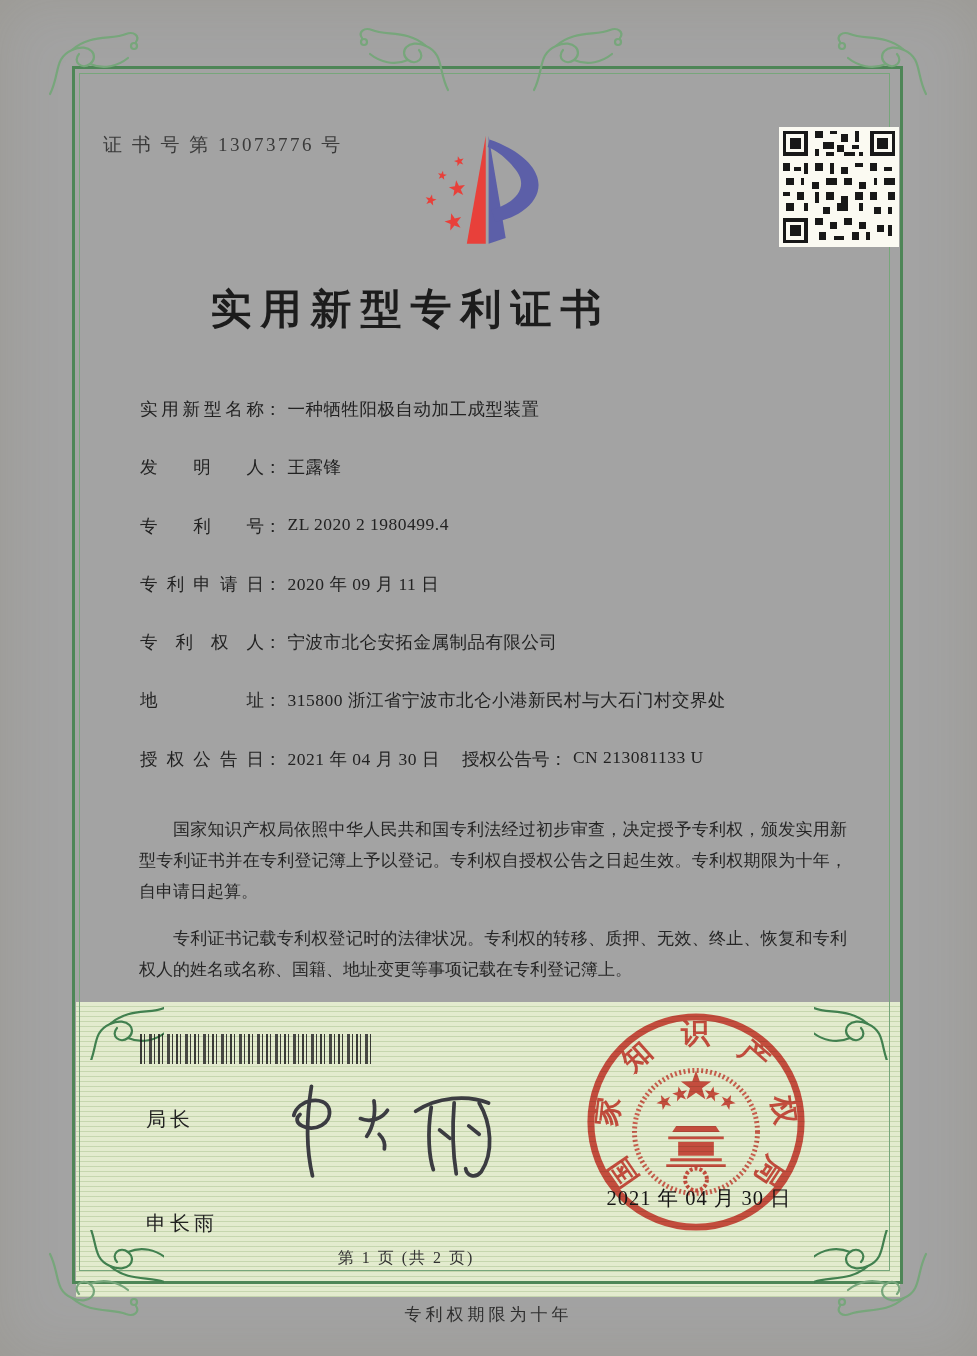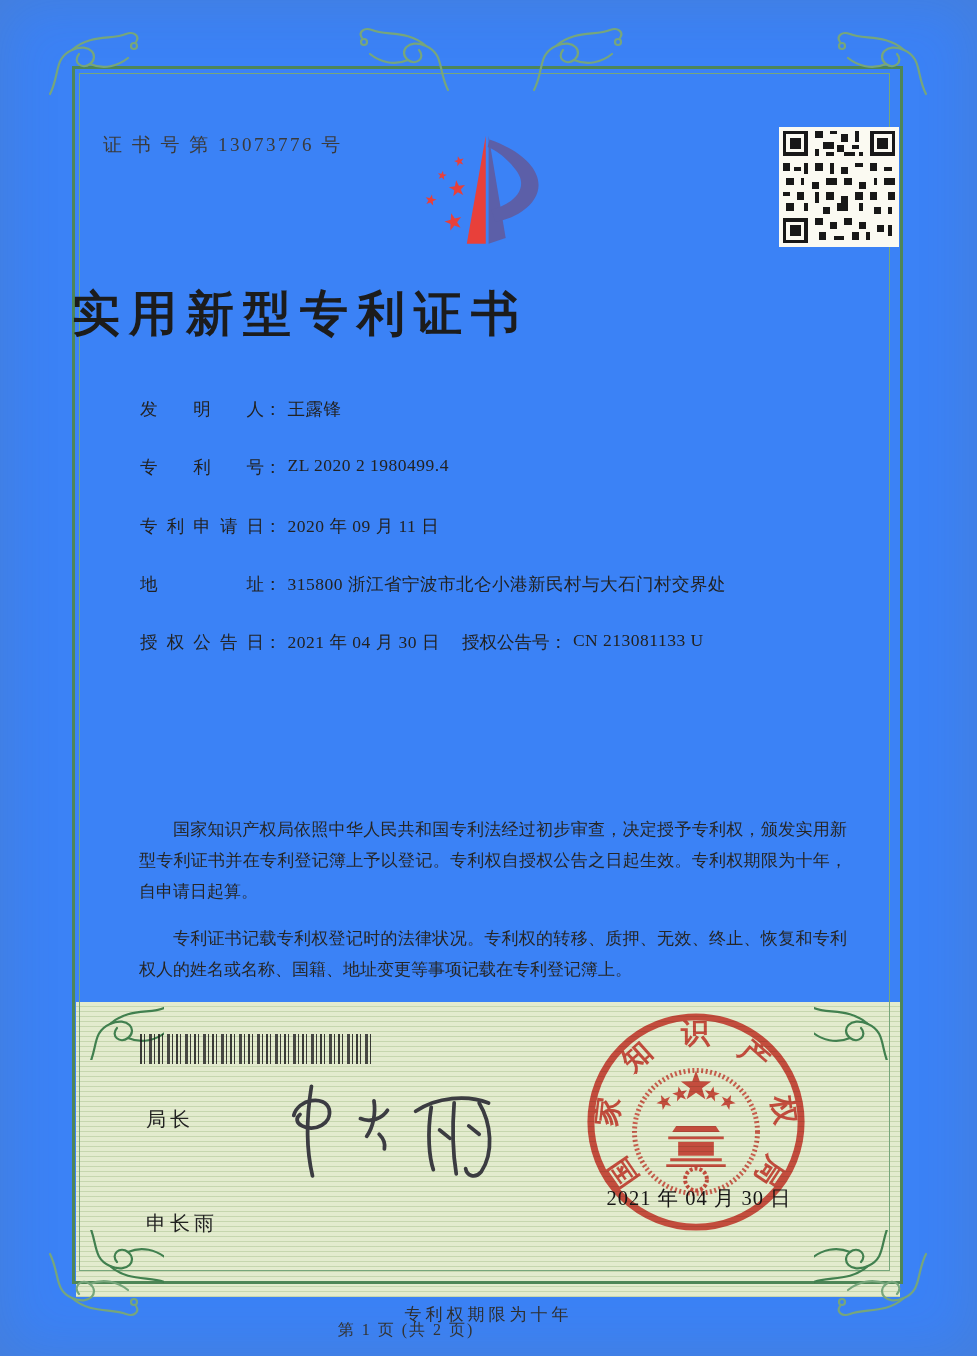--- a/index.html
+++ b/index.html
@@ -1,31 +1,31 @@
 <!DOCTYPE html>
 <html style="--frame_green: #4e8657; --frame_green_light: #77a67b; --panel_green: #e3ebce; --panel_orn_green: #41804f; --seal_red: #dc4a42; --logo_red: #e8403a; --logo_blue: #5c5fa8;"><head>
 <meta charset="utf-8">
 <style>
   html,body{margin:0;padding:0;}
   body{width:977px;height:1356px;background:#efebdb;font-family:"Liberation Serif","DejaVu Serif",serif;}
-  .page{position:relative;width:977px;height:1356px;background:#3b82f6;overflow:hidden;
+  .page{position:relative;width:977px;height:1356px;background:#a3a3a3;overflow:hidden;
         box-shadow:inset 0 0 60px rgba(120,110,80,.18);}
   
   .frame-outer{position:absolute;left:72px;top:66px;width:825px;height:1212px;
         border:3px solid var(--frame_green);}
   .frame-inner{position:absolute;left:79px;top:73px;width:809px;height:1196px;
         border:1px solid var(--frame_green_light);}
   .orn{position:absolute;width:100px;height:70px;color:var(--frame_green_light);}
   .orn.small{width:80px;height:56px;color:var(--panel_orn_green);}
   
   .cert-no{position:absolute;left:103px;top:132px;font-size:19px;letter-spacing:2.5px;color:#3a3a3a;}
   .logo{position:absolute;left:398px;top:130px;width:185px;height:128px;}
   .qr{position:absolute;left:779px;top:127px;width:120px;height:120px;background:#fbfaf2;}
-  .title{position:absolute;left:72px;top:282px;width:677px;
-         font-size:48px;font-weight:bold;letter-spacing:9px;color:#1c1c1c;}
+  .title{position:absolute;left:72px;top:282px;width:677px;text-align:center;
+         font-size:41px;font-weight:bold;letter-spacing:9px;color:#1c1c1c;}
   
   .fields{position:absolute;left:140px;top:397px;width:712px;}
   .frow{height:58.3px;font-size:17.5px;color:#222;white-space:nowrap;}
   .flabel{display:inline-block;width:124px;text-align:justify;text-align-last:justify;vertical-align:top;}
   .flabel2{display:inline-block;margin-left:22px;vertical-align:top;}
   .colon{display:inline-block;vertical-align:top;}
   .fvalue{display:inline-block;margin-left:6px;vertical-align:top;letter-spacing:.5px;}
   
   .bodytext{position:absolute;left:139px;top:798px;width:708px;}
   .bodytext p{margin:16px 0 3px 0;font-size:17px;line-height:1.83;text-indent:2em;
@@ -37,21 +37,21 @@
   .barcode{position:absolute;left:140px;top:1034px;width:232px;height:30px;
          background:repeating-linear-gradient(90deg,#1c1c1c 0 2px,transparent 2px 4px,
            #1c1c1c 4px 5px,transparent 5px 9px,#2a2a2a 9px 12px,transparent 12px 14px,
            #1c1c1c 14px 15px,transparent 15px 18px);opacity:.85;}
   .bureau-title{position:absolute;left:146px;top:1106px;font-size:20px;color:#222;letter-spacing:4px;}
   .bureau-name{position:absolute;left:146px;top:1210px;font-size:20px;color:#222;letter-spacing:4px;}
   .signature{position:absolute;left:275px;top:1070px;width:250px;height:118px;}
   .seal{position:absolute;left:577px;top:1003px;width:238px;height:238px;mix-blend-mode:multiply;opacity:.95;}
   .seal-date{position:absolute;left:592px;top:1184px;width:214px;text-align:center;
          font-size:20.5px;color:#161616;letter-spacing:1px;}
-  .page-info{position:absolute;left:72px;top:1320px;width:668px;text-align:center;
+  .page-info{position:absolute;left:72px;top:1248px;width:668px;text-align:center;
          font-size:16px;color:#333;letter-spacing:2px;}
   .back-note{position:absolute;left:0;top:1303px;width:977px;text-align:center;
          font-size:17px;color:#2e2e2e;letter-spacing:4px;}
 </style>
 </head>
 <body>
 
 <svg width="0" height="0" style="position:absolute">
   <defs>
     <path id="star" d="M0,-10 L2.35,-3.24 L9.51,-3.09 L3.8,1.24 L5.88,8.09 L0,4 L-5.88,8.09 L-3.8,1.24 L-9.51,-3.09 L-2.35,-3.24 Z"></path>
@@ -131,27 +131,33 @@
                M1,18h2v1h-2z M5,18h2v2h-2z M10,18h1v3h-1z M13,18h2v2h-2z M17,19h2v2h-2z M21,18h2v2h-2z M25,18h2v2h-2z M30,18h2v2h-2z
                M2,21h2v2h-2z M7,21h1v2h-1z M12,22h2v2h-2z M16,21h3v2h-3z M22,21h1v2h-1z M26,22h2v2h-2z M30,22h1v2h-1z
                M10,25h2v2h-2z M14,26h2v2h-2z M18,25h2v2h-2z M22,26h2v2h-2z M11,29h2v2h-2z M15,30h3v1h-3z M20,29h2v2h-2z M24,29h1v2h-1z M27,27h2v2h-2z M30,27h1v3h-1z"></path>
     </g>
   </svg>
 
   <div class="title">实用新型专利证书</div>
 
   <div class="fields">
     <div class="frow">
+      <span class="flabel">实用新型名称</span><span class="colon">：</span><span class="fvalue">一种牺牲阳极自动加工成型装置</span>
+    </div>
+    <div class="frow">
       <span class="flabel">发明人</span><span class="colon">：</span><span class="fvalue">王露锋</span>
     </div>
     <div class="frow">
       <span class="flabel">专利号</span><span class="colon">：</span><span class="fvalue">ZL 2020 2 1980499.4</span>
     </div>
     <div class="frow">
       <span class="flabel">专利申请日</span><span class="colon">：</span><span class="fvalue">2020 年 09 月 11 日</span>
+    </div>
+    <div class="frow">
+      <span class="flabel">专利权人</span><span class="colon">：</span><span class="fvalue">宁波市北仑安拓金属制品有限公司</span>
     </div>
     <div class="frow">
       <span class="flabel">地址</span><span class="colon">：</span><span class="fvalue">315800 浙江省宁波市北仑小港新民村与大石门村交界处</span>
     </div>
     <div class="frow">
       <span class="flabel">授权公告日</span><span class="colon">：</span><span class="fvalue">2021 年 04 月 30 日</span><span class="flabel2">授权公告号</span><span class="colon">：</span><span class="fvalue">CN 213081133 U</span>
     </div>
   </div>
 
   <div class="bodytext">

